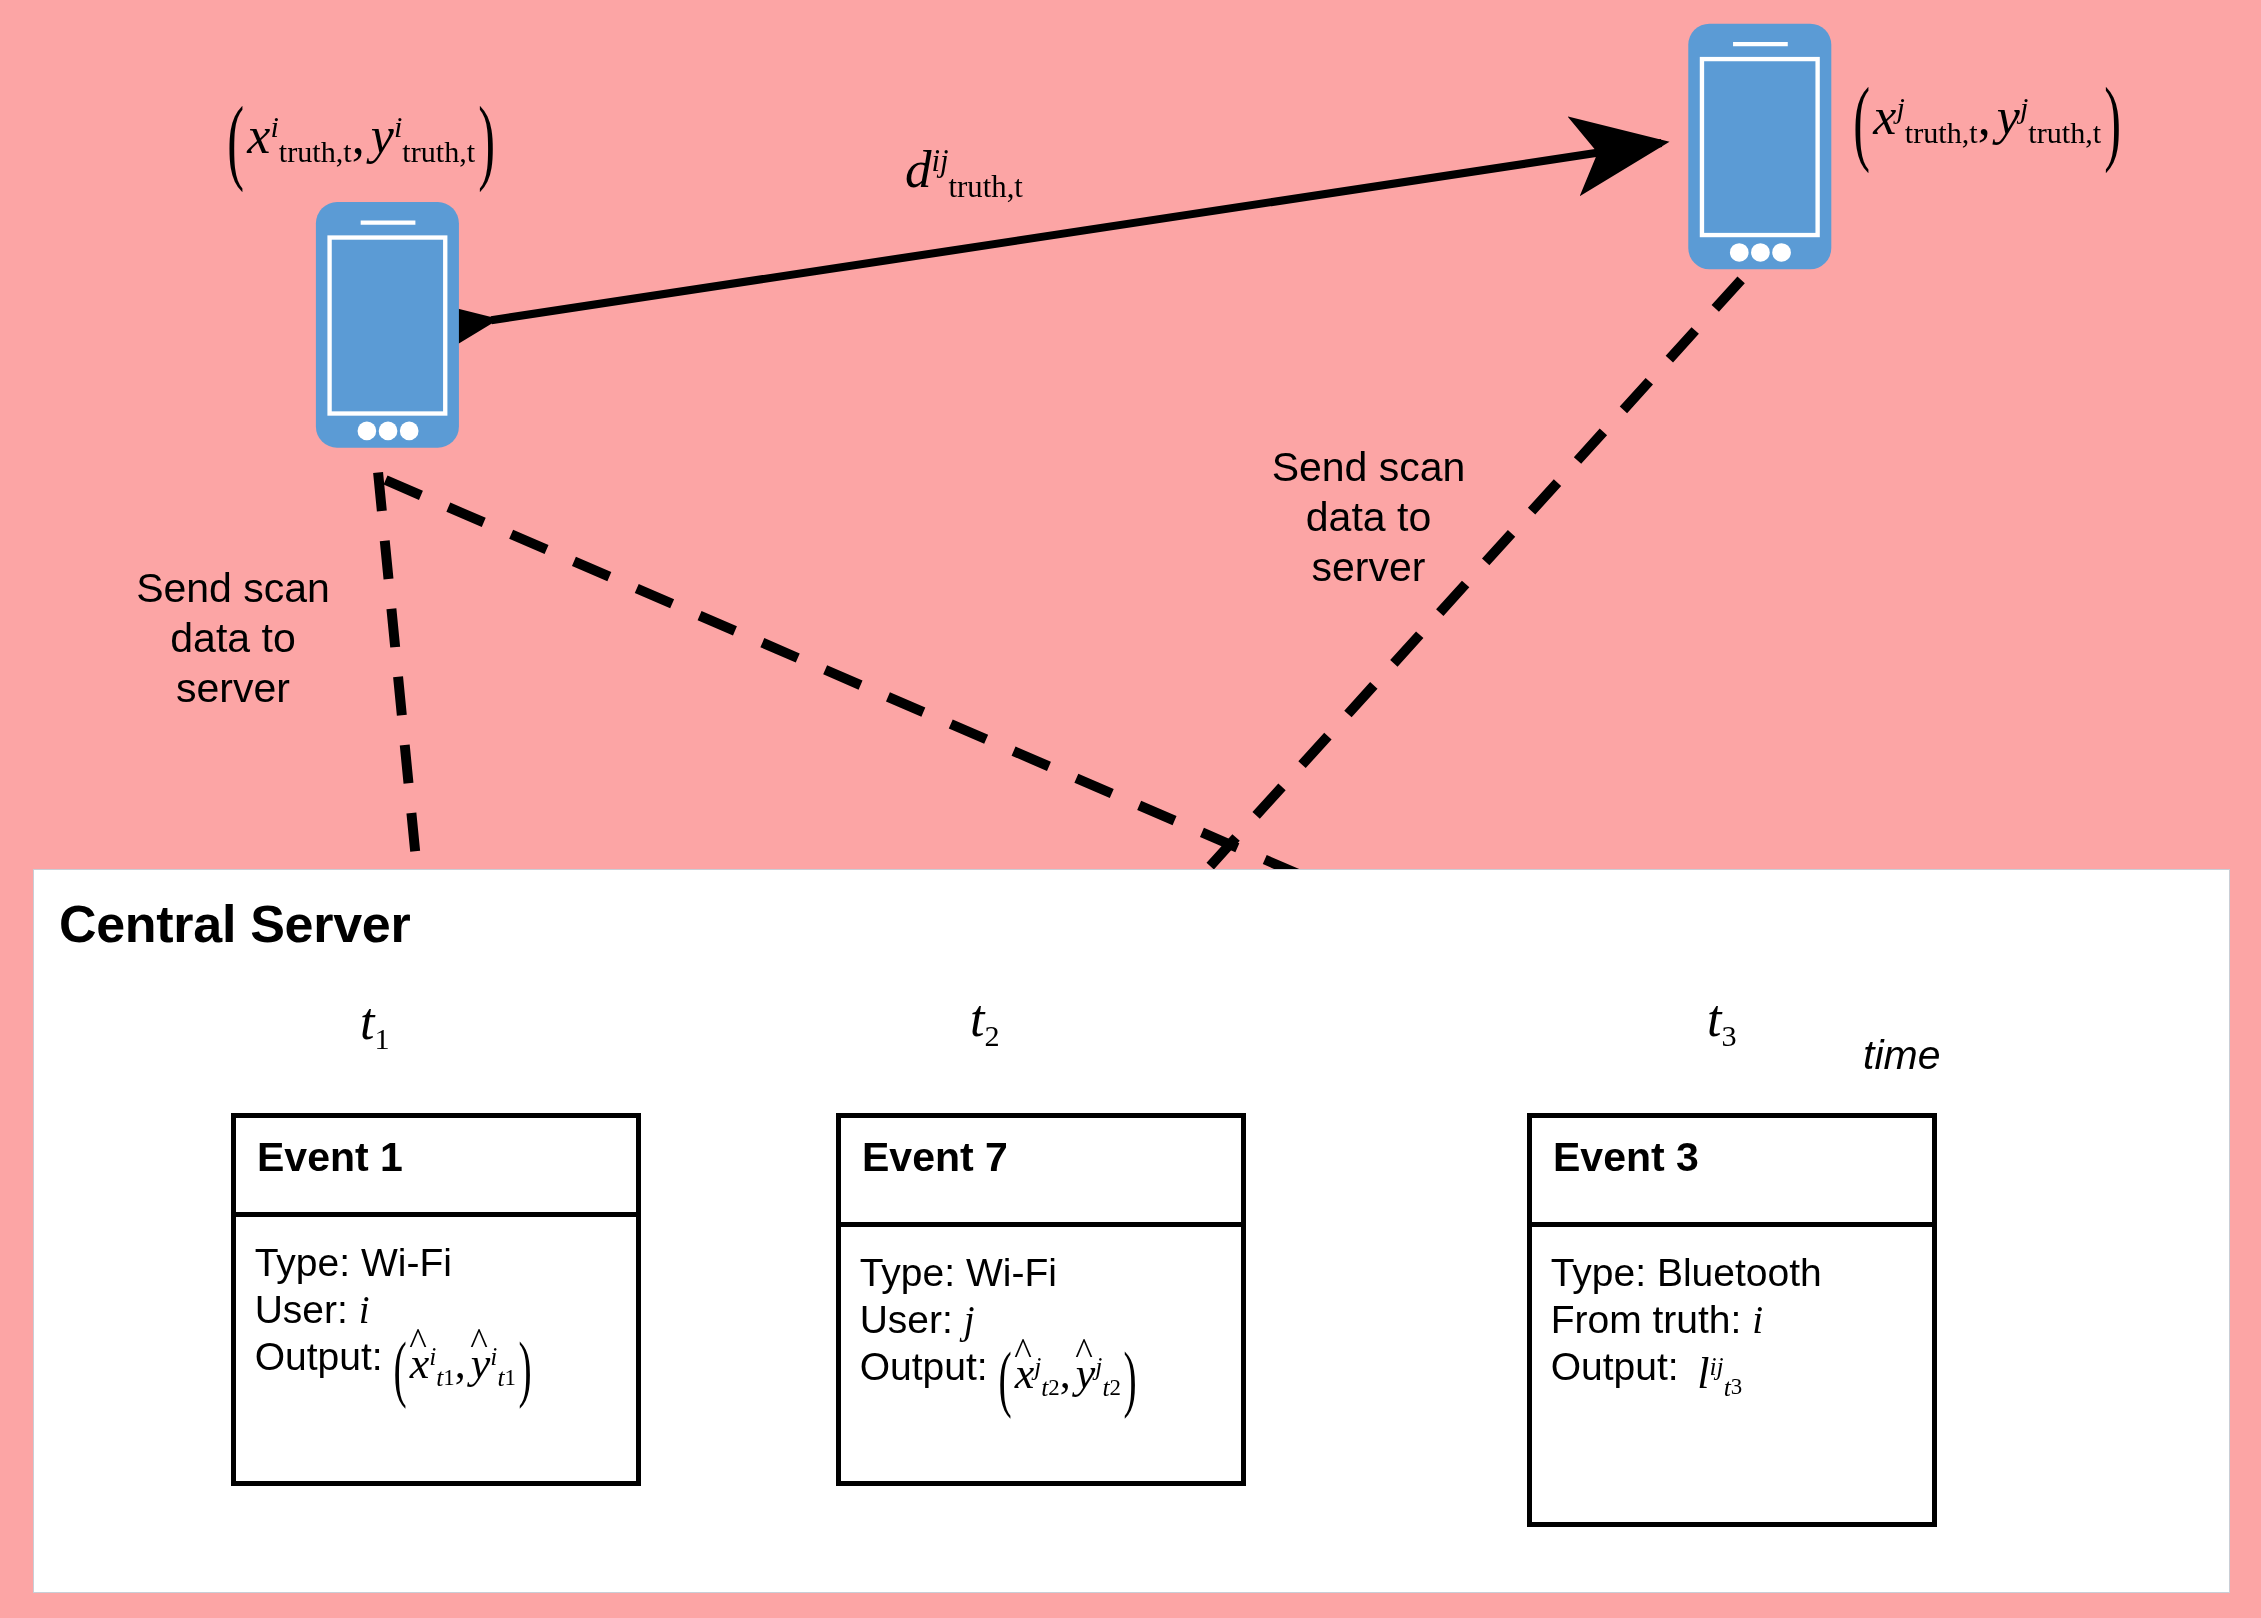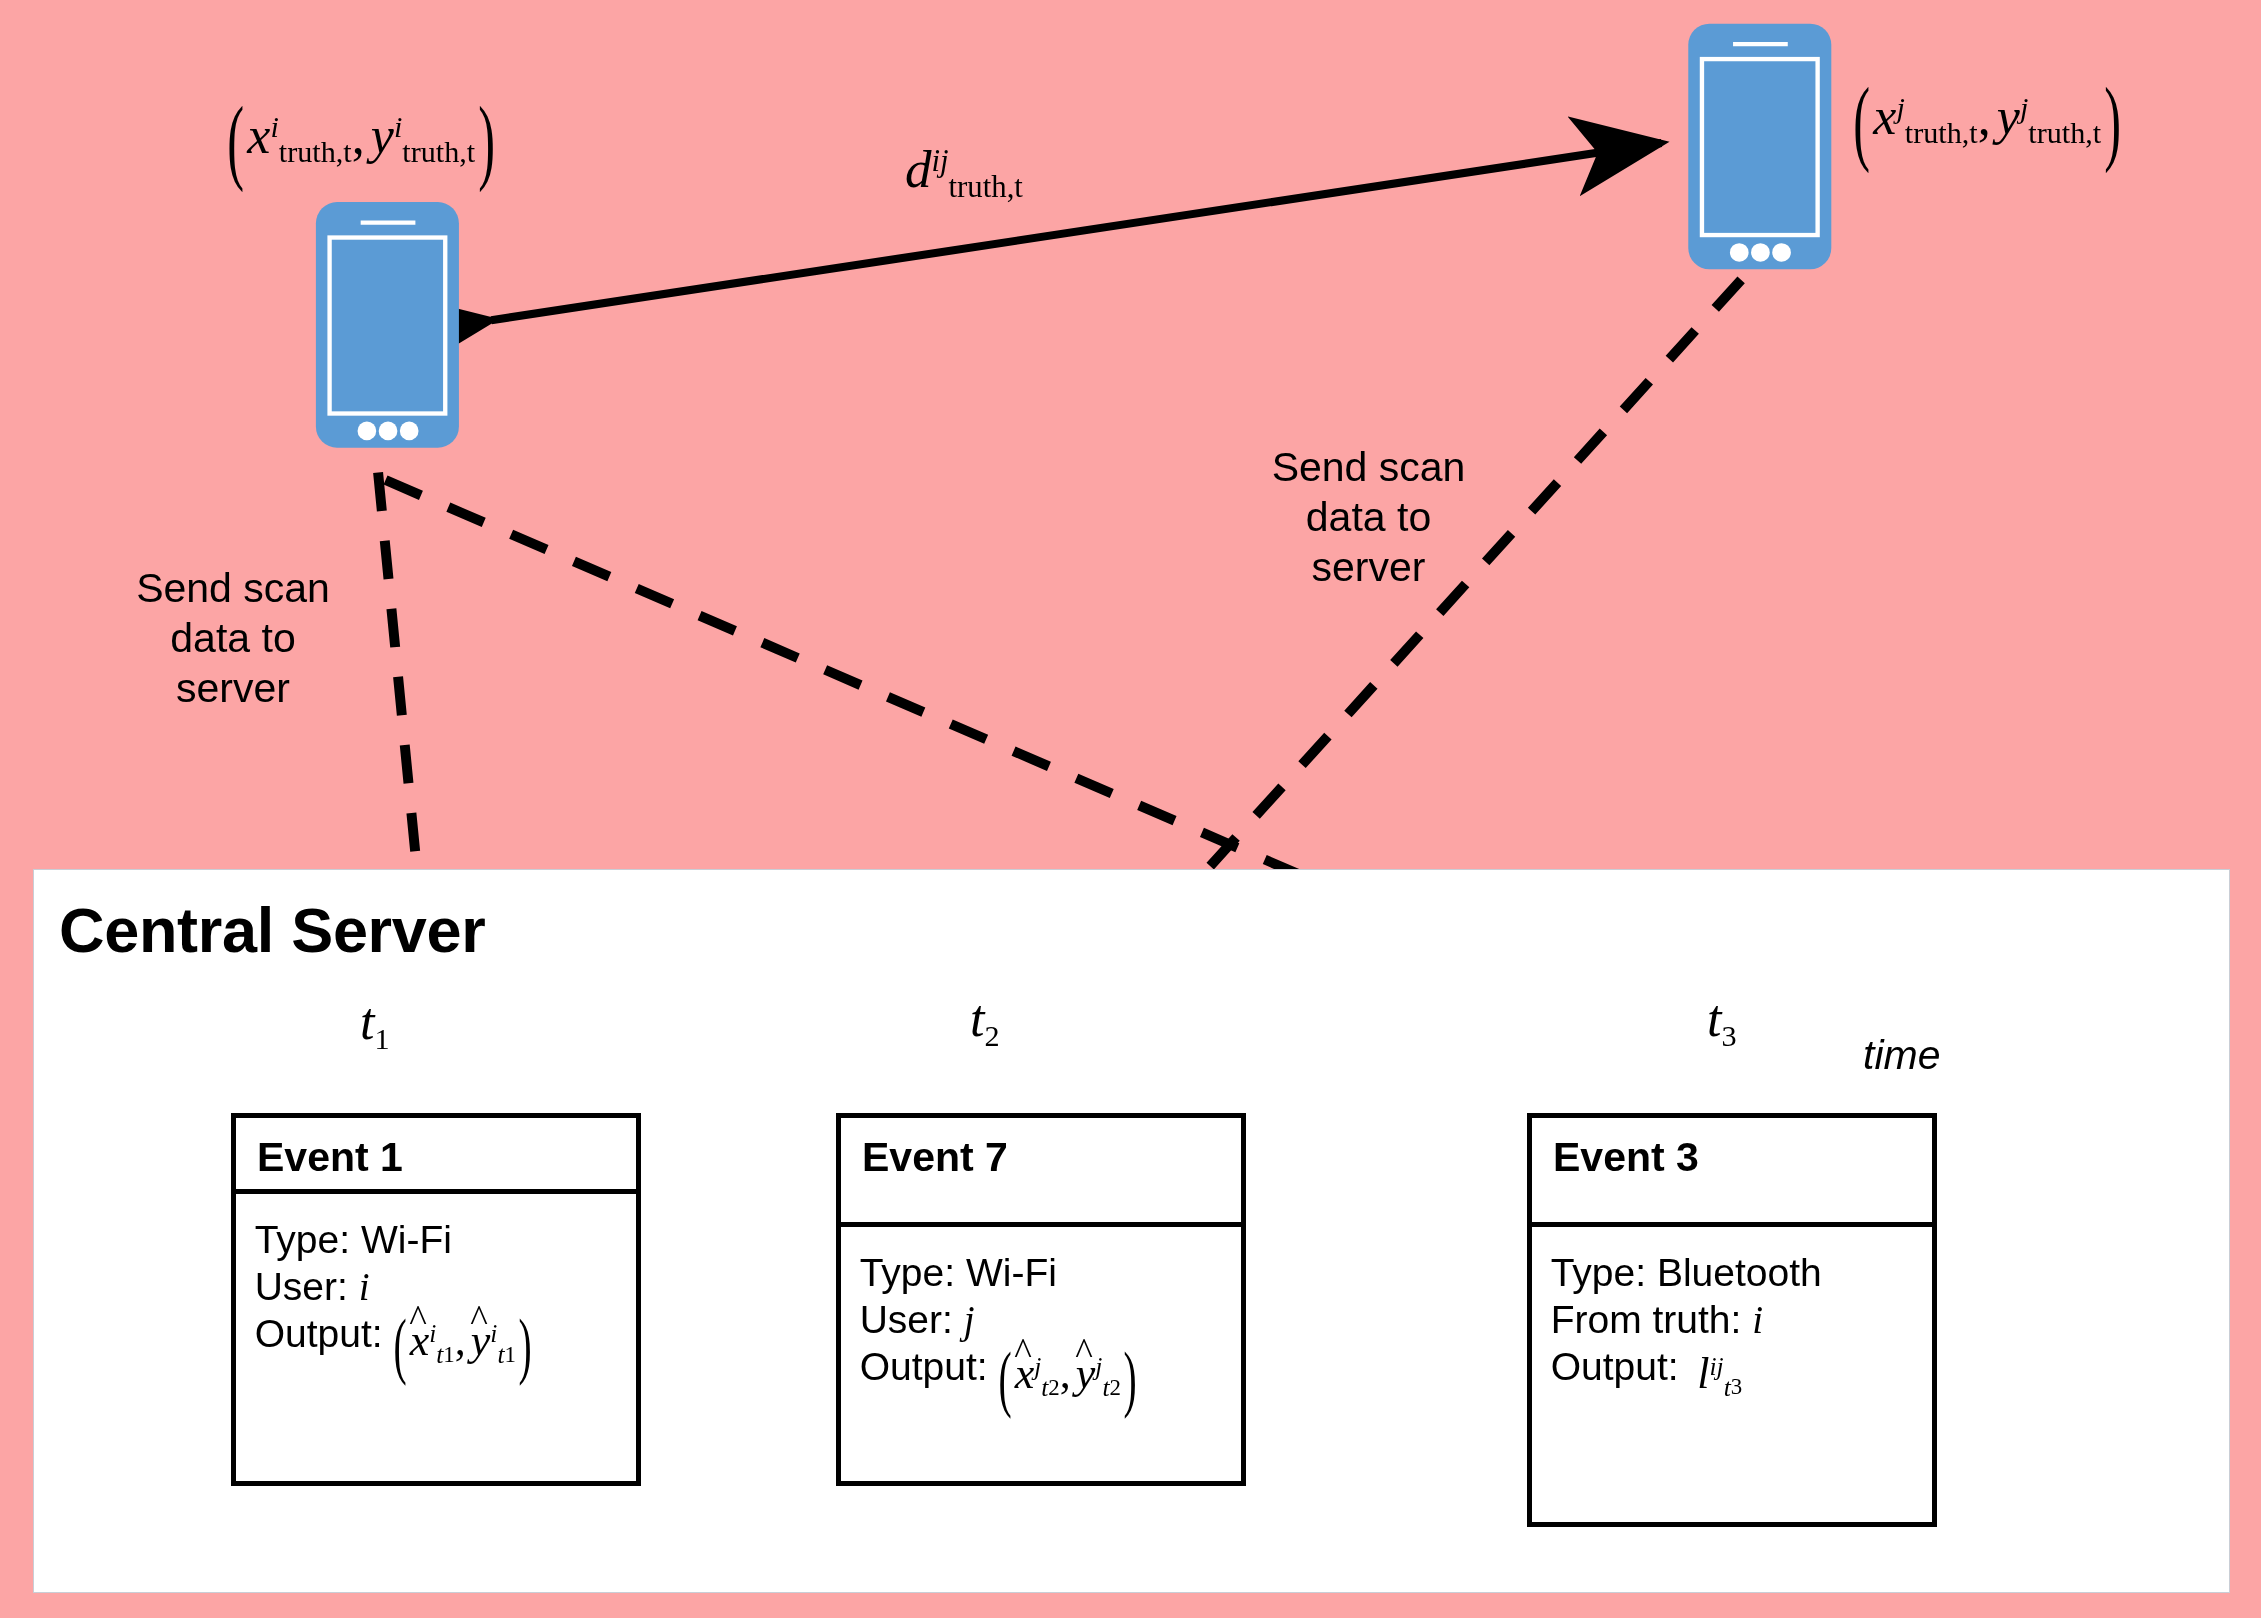--- a/index.html
+++ b/index.html
@@ -85,21 +85,21 @@
     width: 2197px;
     height: 724px;
     border: 1.9px solid #c9ced6;
     box-sizing: border-box;
     background: #ffffff;
   }
   #server-title {
     position: absolute;
     left: 59px;
     top: 894px;
-    font-size: 63px;
+    font-size: 52px;
     font-weight: bold;
     font-family: "Liberation Sans", sans-serif;
     color: #000;
     letter-spacing: -0.3px;
   }
 
   
   .event-card {
     position: absolute;
     border: 5.6px solid #000;
@@ -239,21 +239,21 @@
   <div class="tlabel" style="left:970px; top:989px;">
     <span>t</span><span class="sub" style="font-style:normal;">2</span>
   </div>
   <div class="tlabel" style="left:1707px; top:989px;text-align:right;">
     <span>t</span><span class="sub" style="font-style:normal;">3</span>
   </div>
 
   <div class="time-label" style="left:1863px; top:1017px;margin-top:15px;">time</div>
 
   <div class="event-card" style="left:231px; top:1113px; width:410px; height:373px;">
-    <div class="event-head" style="height:76px;">Event 1</div>
+    <div class="event-head" style="height:99px;">Event 1</div>
     <div class="event-body">
       <div class="line">
         <span>Type: </span><span>Wi-Fi</span>
       </div>
       <div class="line">
         <span>User: </span><span class="mvar">i</span>
       </div>
       <div class="line">
         <span>Output:</span><span class="inline-math"><span class="paren" style="font-size:55px;">(</span><span class="hat"><span class="hatmark">^</span><span class="mvar">x</span></span><span class="sup">i</span><span class="sub" style="font-style:italic;">t</span><span class="subsub" style="font-style:normal;">1</span><span>,</span><span class="hat" style="margin-left:5px;"><span class="hatmark">^</span><span class="mvar">y</span></span><span class="sup">i</span><span class="sub" style="font-style:italic;">t</span><span class="subsub" style="font-style:normal;">1</span><span class="paren" style="font-size:55px;">)</span></span>
       </div>

